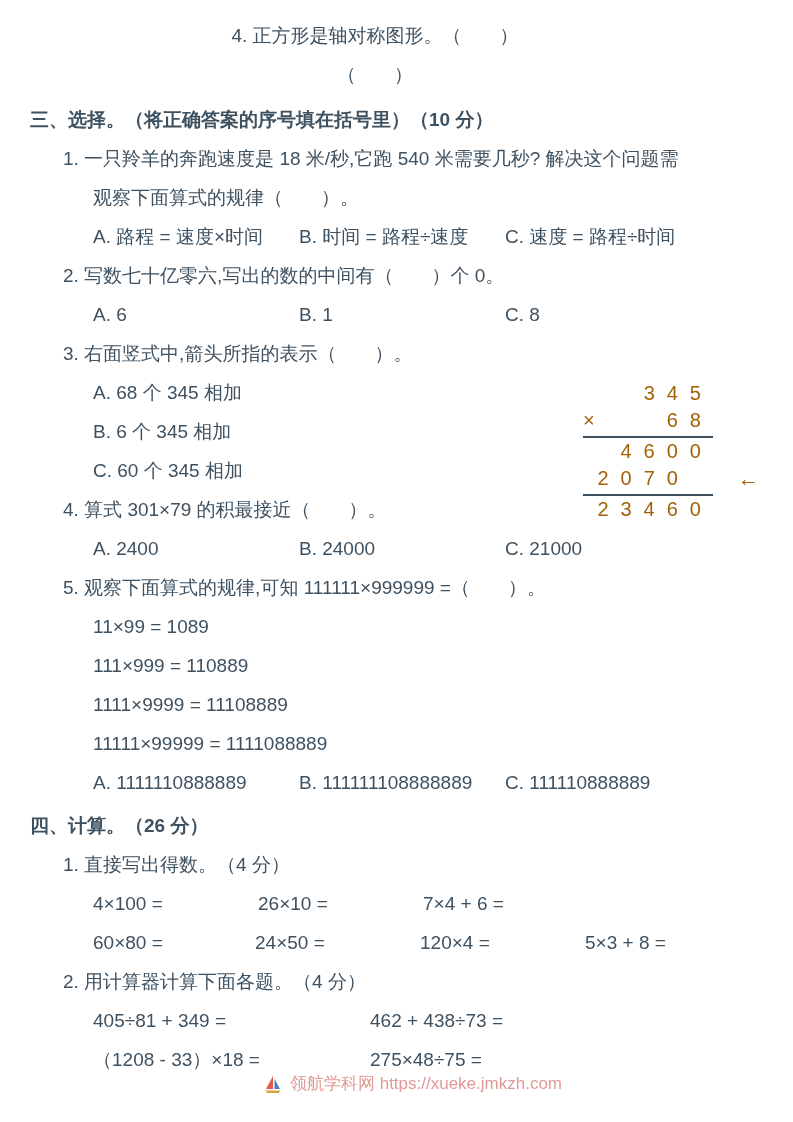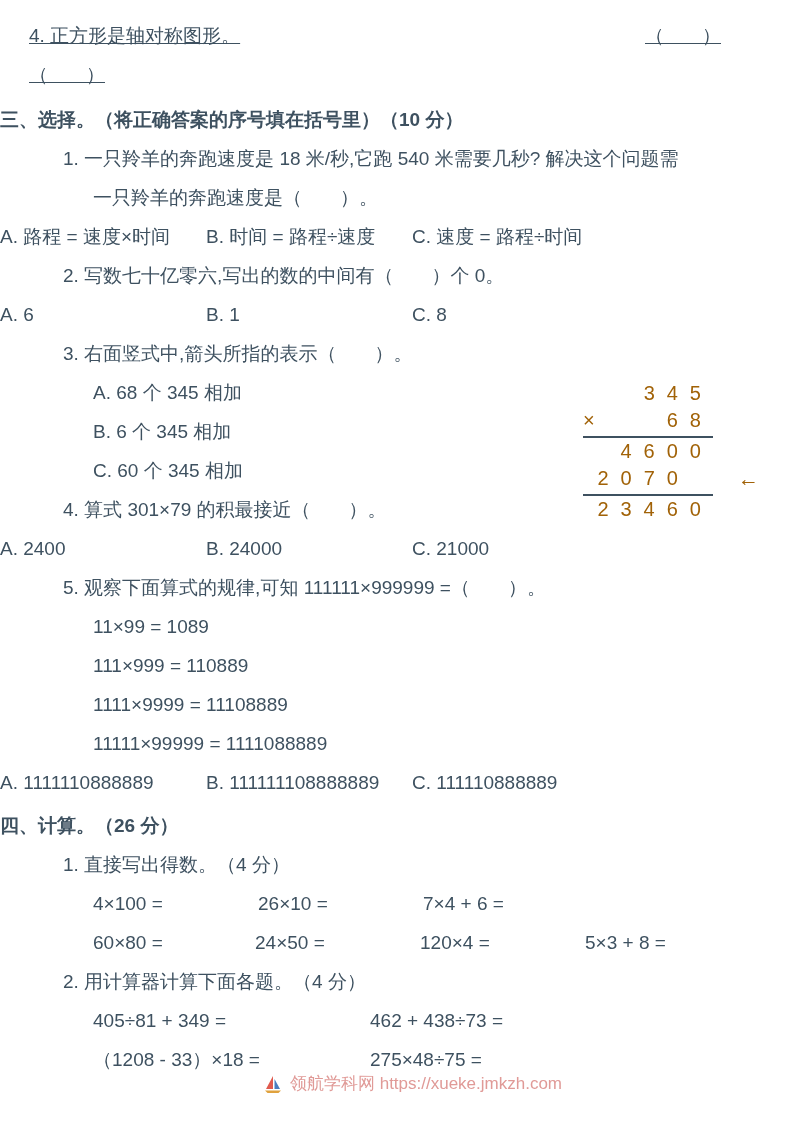--- a/index.html
+++ b/index.html
@@ -11,29 +11,29 @@
   }
   .page {
     position:relative;
     width:793px; height:1122px;
     padding-top:16px;
     background:#ffffff;
     overflow:hidden;
   }
   .line { font-size:19px; line-height:39px; white-space:nowrap; }
   .bold { font-weight:bold; }
-  .indent1 { }
+  .indent1 { padding-left:30px; }
   .indent2 { padding-left:63px; }
   .indent3 { padding-left:93px; }
   .mt6 { margin-top:6px; }
   .mt4 { margin-top:4px; }
 
-  .tf-row { display:flex; justify-content:space-between; padding-left:29px; padding-right:72px;text-decoration:underline; }
+  .tf-row { display:flex; justify-content:center; padding-left:29px; padding-right:72px; }
 
-  .opt-row { display:flex; }
+  .opt-row { display:flex; padding-left:93px; }
   .opt-row .col { width:206px; }
 
   .q3-block { position:relative; }
 
   
   .vmult {
     position:absolute; top:46px; right:80px; width:130px;
     font-size:20px; color:#a16207;
   }
   .vm-row { line-height:27px; text-align:right; letter-spacing:0.6em; white-space:nowrap; }
@@ -67,21 +67,21 @@
     <span>4. 正方形是轴对称图形。</span>
     <span>（　　）</span>
   </div>
   <div class="line tf-row">
     <span>（　　）</span>
   </div>
 
   <div class="line indent1 bold mt6">三、选择。（将正确答案的序号填在括号里）（10 分）</div>
 
   <div class="line indent2">1. 一只羚羊的奔跑速度是 18 米/秒,它跑 540 米需要几秒? 解决这个问题需</div>
-  <div class="line indent3">一只羚羊的奔跑速度是（　　）。</div>
+  <div class="line indent3">观察下面算式的规律（　　）。</div>
   <div class="line opt-row">
     <span class="col">A. 路程 = 速度×时间</span>
     <span class="col">B. 时间 = 路程÷速度</span>
     <span>C. 速度 = 路程÷时间</span>
   </div>
 
   <div class="line indent2">2. 写数七十亿零六,写出的数的中间有（　　）个 0。</div>
   <div class="line opt-row">
     <span class="col">A. 6</span>
     <span class="col">B. 1</span>

